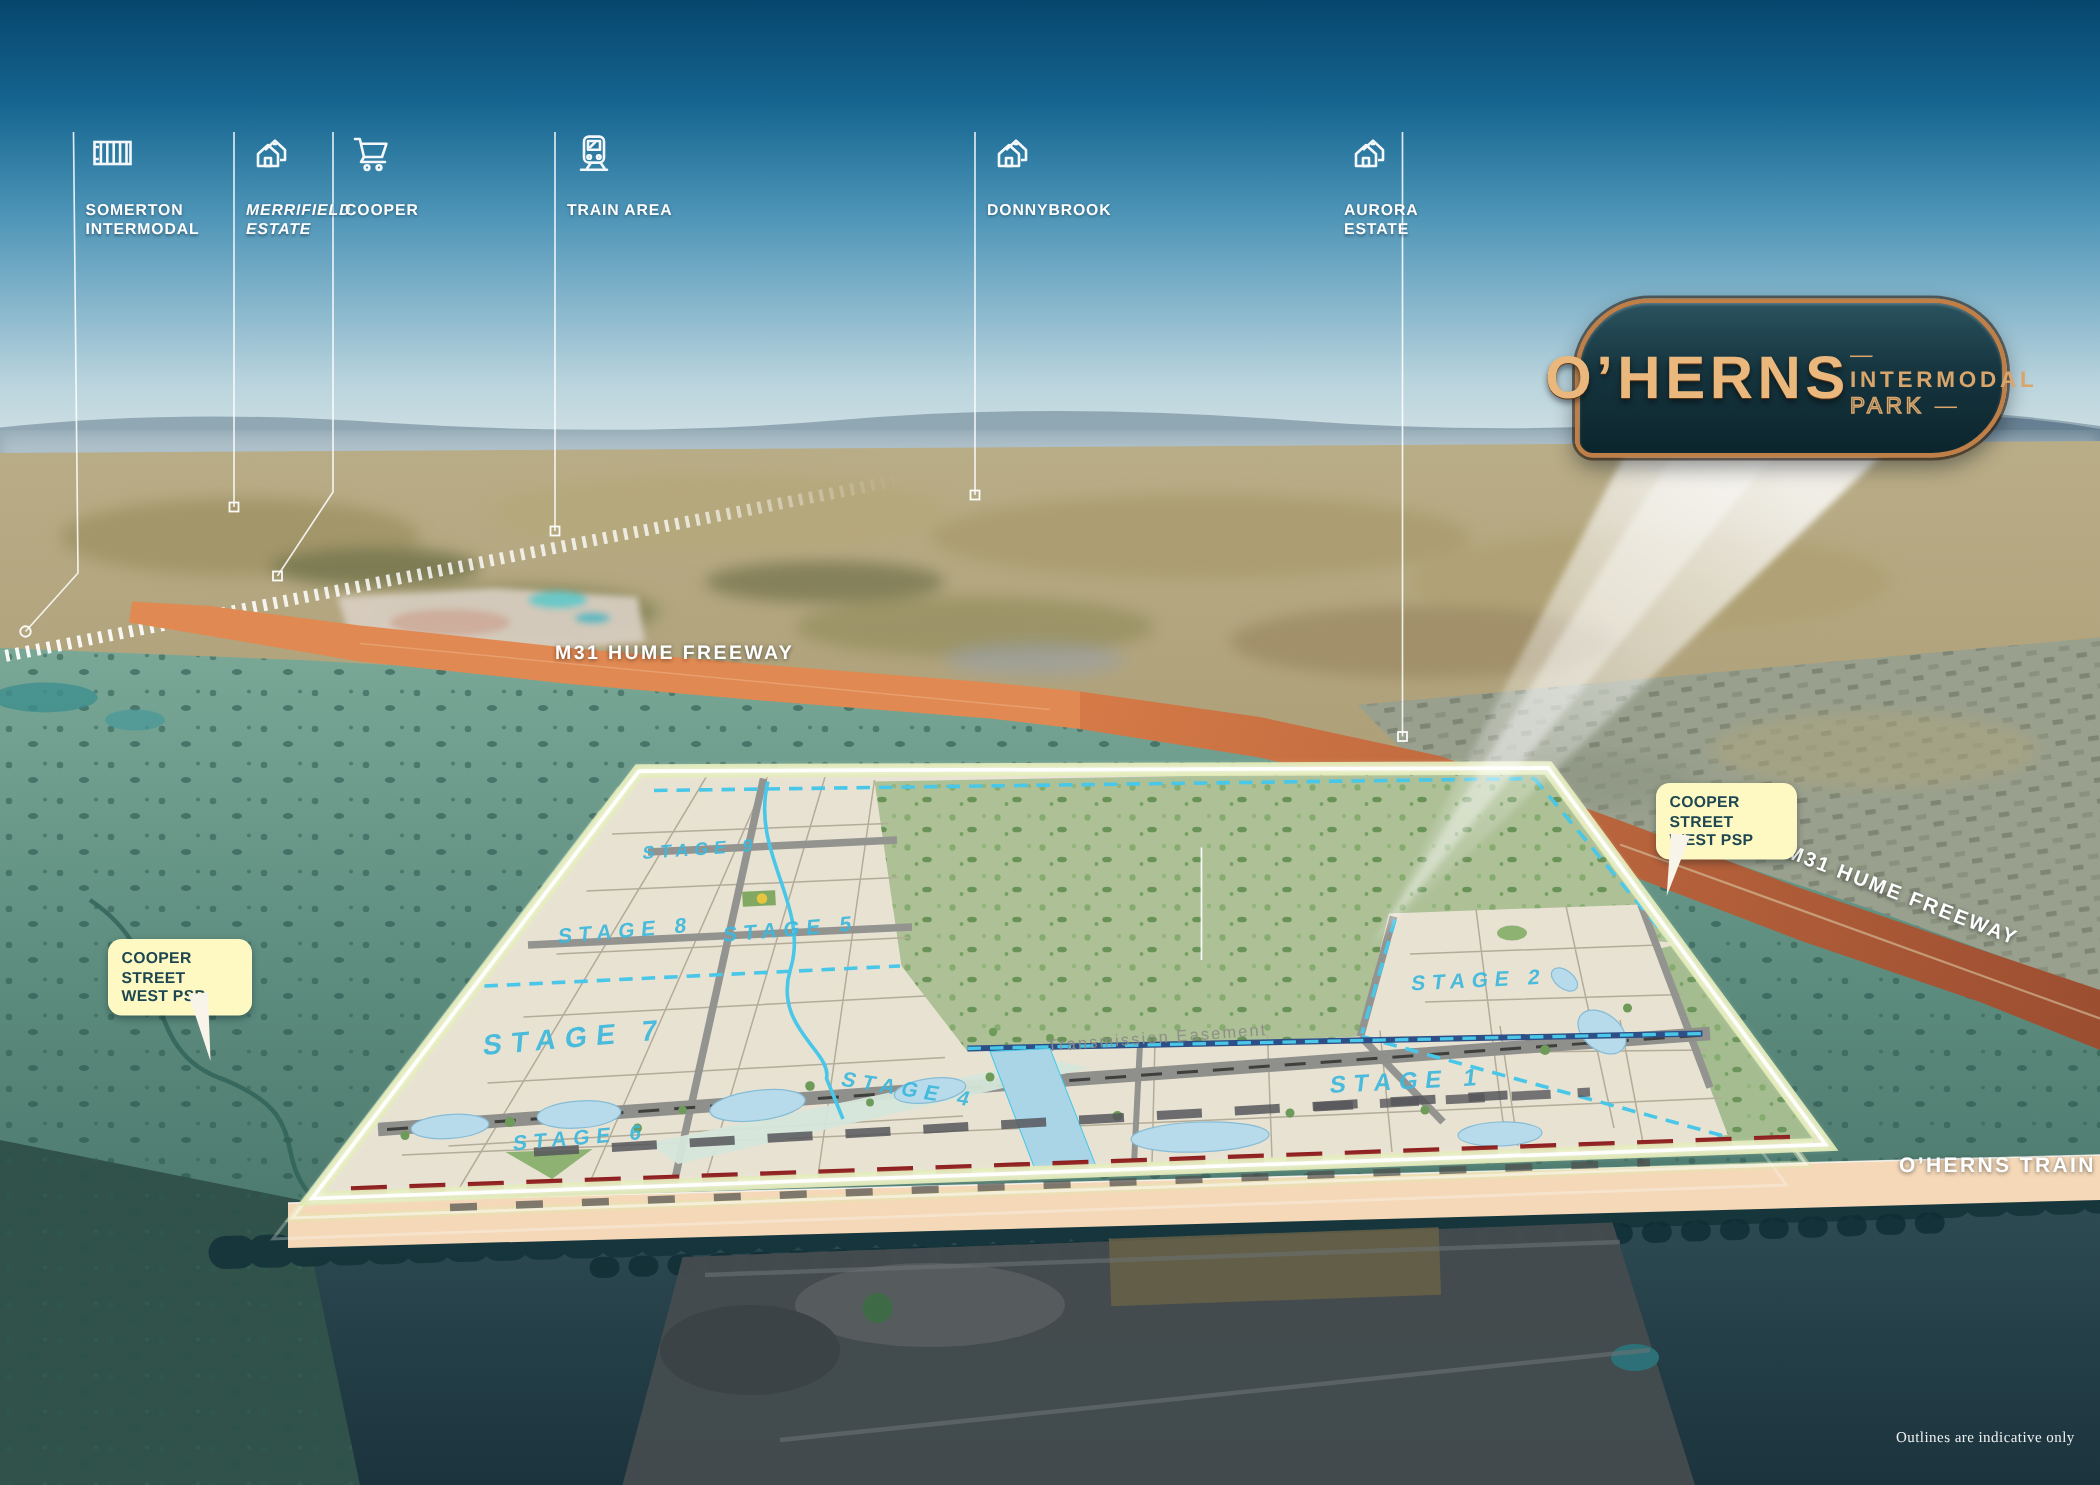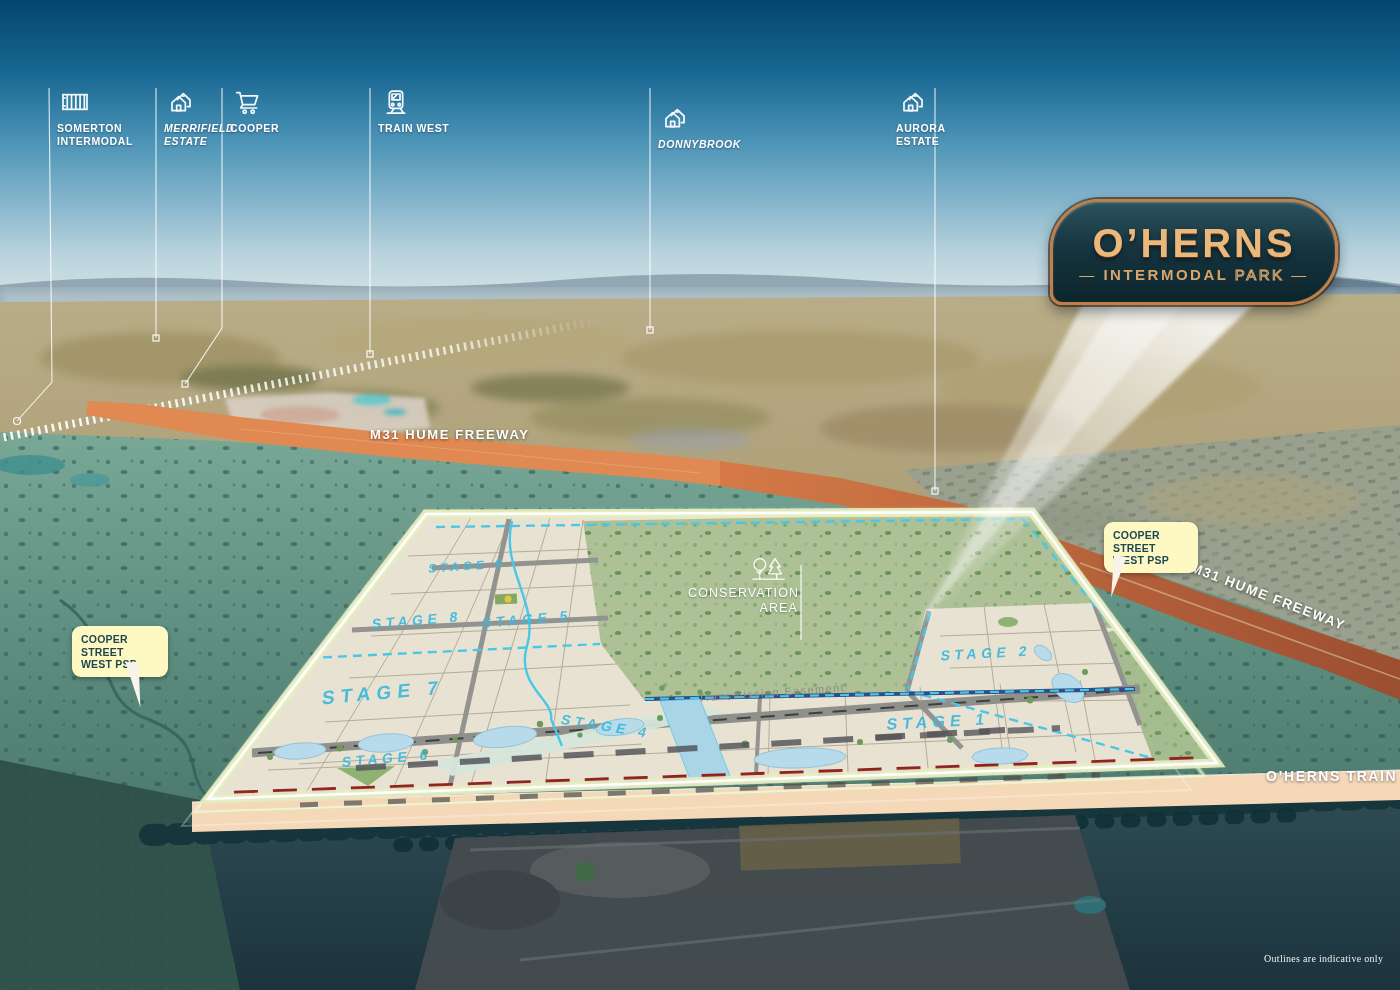--- a/index.html
+++ b/index.html
@@ -9,21 +9,21 @@
   .scene svg.overlay{pointer-events:none;}
   .pre{white-space:pre-line;}
 
   
   .leader{fill:none;stroke:#fff;stroke-width:1.1;opacity:.85;}
   .leader-end{fill:none;stroke:#fff;stroke-width:1.2;opacity:.95;}
 
   
   .marker{position:absolute;width:120px;color:#fff;}
   .marker-icon{display:block;opacity:.95;}
-  .marker-label{margin-top:4px;font-size:10.5px;font-weight:bold;letter-spacing:.6px;
+  .marker-label{margin-top:16px;font-size:10.5px;font-weight:bold;letter-spacing:.6px;
                 line-height:12.5px;text-shadow:0 1px 2px rgba(0,20,40,.45);
                 font-stretch:condensed;}
 
   
   .road-label{position:absolute;color:#fff;font-weight:bold;letter-spacing:1.6px;
               text-shadow:0 1px 3px rgba(0,0,0,.55);font-stretch:condensed;}
   #fwy-left{left:370px;top:427px;font-size:13px;}
   #fwy-right{left:1194px;top:560px;font-size:13.5px;transform:rotate(21deg);transform-origin:left top;}
   #oherns{left:1266px;top:768px;font-size:14px;}
 
@@ -50,21 +50,21 @@
   
   .stage-label{position:absolute;color:#3db8dc;font-weight:bold;letter-spacing:.32em;
                opacity:.92;white-space:nowrap;font-stretch:condensed;}
 
   
   .badge{position:absolute;left:1050px;top:199px;width:282px;height:100px;
          background:linear-gradient(180deg,#2a535f 0%,#16353f 45%,#0c252d 100%);
          border:3px solid #bf7f46;border-radius:50px 50px 50px 12px;
          box-shadow:0 0 0 2px rgba(40,20,5,.55),0 6px 14px rgba(0,10,20,.45),
                     inset 0 1px 2px rgba(255,255,255,.25);
-         display:flex;flex-direction:column;align-items:center;justify-content:center;}
+         display:flex;flex-direction:row;align-items:center;justify-content:center;}
   .badge-title{font-size:40px;font-weight:bold;letter-spacing:3px;color:#eab87d;
                line-height:42px;text-shadow:0 1px 0 #5a3317,0 3px 4px rgba(0,0,0,.5);}
   .badge-sub{margin-top:2px;font-size:15px;letter-spacing:2.5px;color:#d9a56b;font-weight:bold;}
   .badge-sub .outline{color:rgba(217,165,107,.18);-webkit-text-stroke:1px #d9a56b;font-weight:normal;text-align:center;}
   .badge-sub .dash{font-weight:normal;}
 
   .disclaimer{position:absolute;left:1264px;top:953px;color:#fff;opacity:.92;font-size:10px;
               letter-spacing:.3px;font-stretch:condensed;font-family:Liberation Serif, serif;}
 </style>
 </head>
@@ -389,50 +389,43 @@
       <svg class="marker-icon" width="36" height="32" viewBox="0 0 24 24">
           <use href="#icon-cart"></use>
         </svg>
       <div class="marker-label pre">COOPER</div>
     </div>
 
     <div class="marker" style="left: 378px; top: 86px;">
       <svg class="marker-icon" width="36" height="32" viewBox="0 0 24 24">
           <use href="#icon-train"></use>
         </svg>
-      <div class="marker-label pre">TRAIN WEST</div>
-    </div>
-
-    <div class="marker" style="left: 658px; top: 102px; font-style: italic;">
+      <div class="marker-label pre">TRAIN AREA</div>
+    </div>
+
+    <div class="marker" style="left: 658px; top: 86px;">
       <svg class="marker-icon" width="36" height="32" viewBox="0 0 24 24">
           <use href="#icon-house"></use>
         </svg>
       <div class="marker-label pre">DONNYBROOK</div>
     </div>
 
     <div class="marker" style="left: 896px; top: 86px;">
       <svg class="marker-icon" width="36" height="32" viewBox="0 0 24 24">
           <use href="#icon-house"></use>
         </svg>
       <div class="marker-label pre">AURORA
 ESTATE</div>
     </div>
   </div>
 
   <div class="road-label" id="fwy-left">M31 HUME FREEWAY</div>
   <div class="road-label" id="fwy-right">M31 HUME FREEWAY</div>
   <div class="road-label" id="oherns">O’HERNS TRAIN</div>
 
-  <div class="conservation">
-    <svg class="c-icon" width="40" height="28" viewBox="0 0 34 24">
-        <use href="#icon-trees"></use>
-      </svg>
-    <div class="c-text pre">CONSERVATION
-AREA</div>
-  </div>
 
   <div class="easement-label">Transmission Easement</div>
 
   <div class="callout pre" id="cooper-left">COOPER STREET
 WEST PSP<span class="tail"></span></div>
   <div class="callout pre" id="cooper-right">COOPER STREET
 WEST PSP<span class="tail"></span></div>
 
   <div id="stages">
       <div class="stage-label" style="left: 467px; top: 566px; font-size: 12px; transform: translate(-50%, -50%) rotate(-4deg) skewX(-10deg);">STAGE 9</div>

